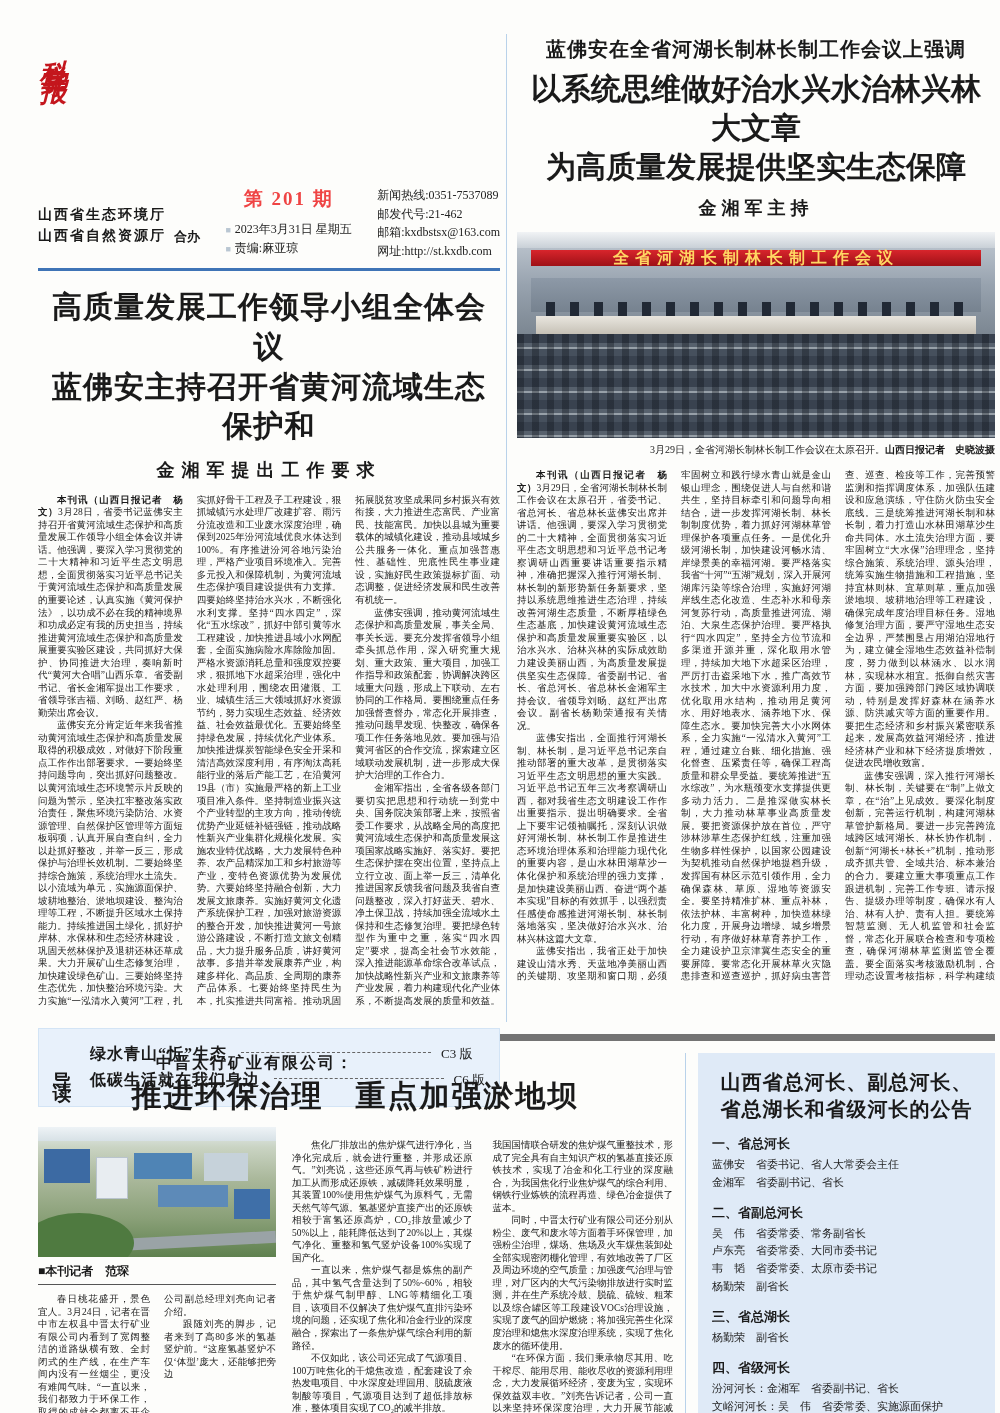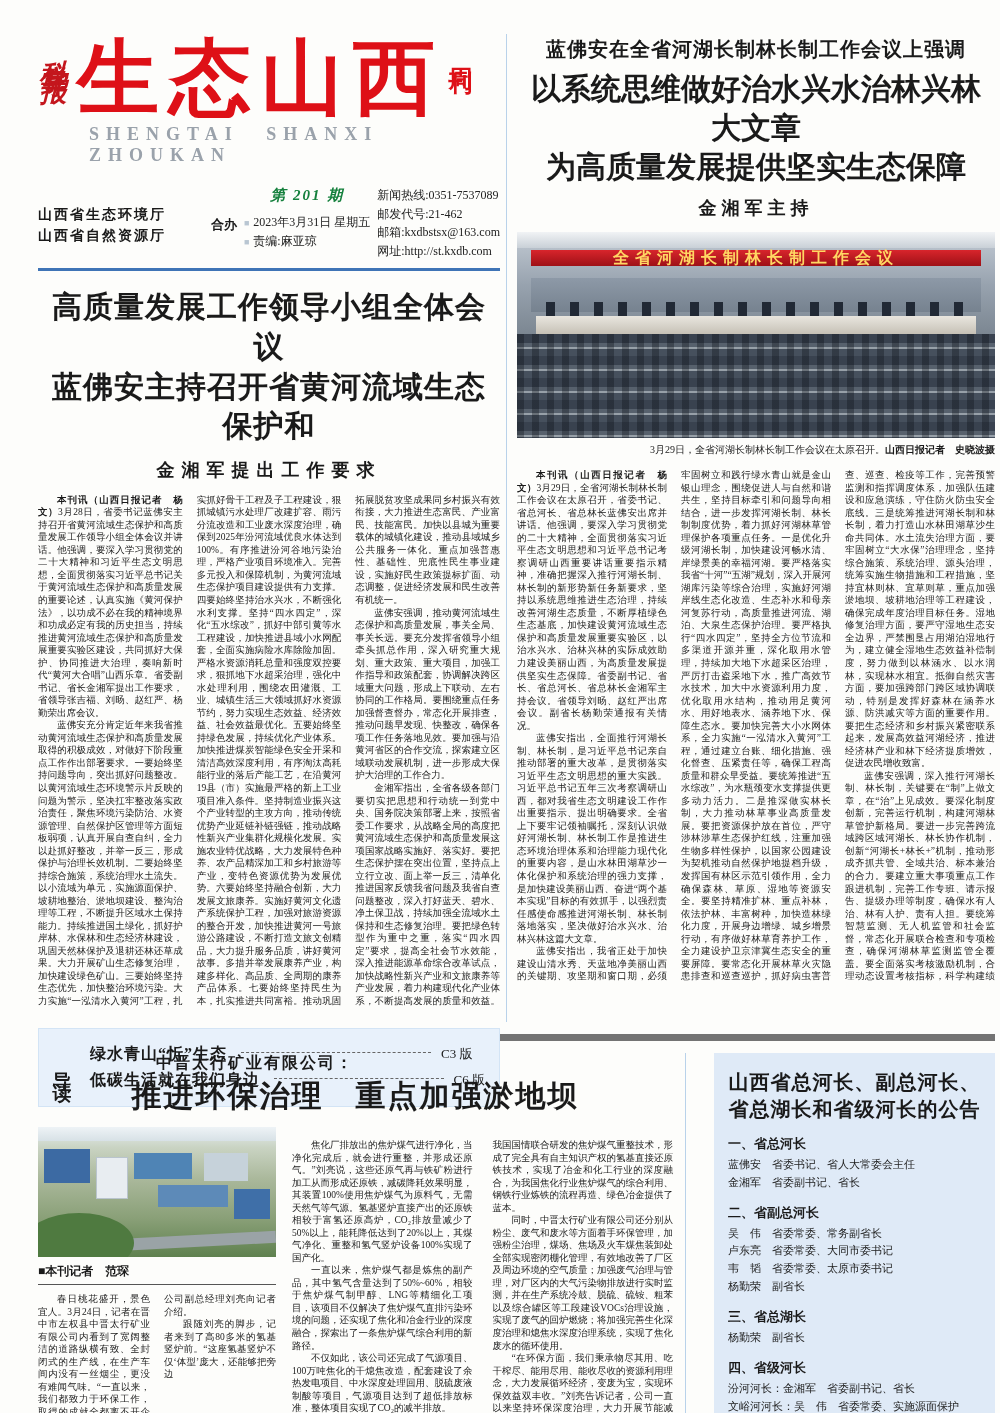--- a/index.html
+++ b/index.html
@@ -19,25 +19,25 @@
              font-style:italic;font-family:"DejaVu Serif",serif;}
   .title-wrap{flex:1;}
   .title-row{display:flex;align-items:flex-start;}
   .paper-title{font-size:82px;font-weight:900;color:#de1017;letter-spacing:10px;line-height:1.05;
                font-family:"DejaVu Serif","Liberation Serif",serif;white-space:nowrap;}
   .weekly{writing-mode:vertical-rl;font-size:24px;font-weight:bold;color:#de1017;line-height:1.1;
           letter-spacing:4px;margin:14px 0 0 2px;}
   .pinyin{font-size:18px;font-weight:bold;color:#9aa2ab;letter-spacing:7px;word-spacing:16px;
           margin:4px 0 0 12px;font-family:"Liberation Serif",serif;}
   .mast-info{display:flex;justify-content:space-between;margin-top:10px;align-items:flex-start;}
-  .orgs{display:flex;align-items:center;padding-top:18px;gap:37px;}
+  .orgs{display:flex;align-items:flex-end;padding-top:18px;}
   .org-lines{font-size:14px;font-weight:bold;line-height:1.5;letter-spacing:2px;}
   .coop{font-size:13px;font-weight:bold;margin-left:8px;}
   .issue-block{text-align:left;}
-  .issue-no{color:#15803d;font-size:15px;font-weight:bold;letter-spacing:2px;text-align:center;margin-bottom:8px;font-style:italic;}
+  .issue-no{color:#ef4444;font-size:19px;font-weight:bold;letter-spacing:2px;text-align:center;margin-bottom:8px;}
   .meta-line{font-size:12px;line-height:1.6;color:#222;}
   .bullet{color:#b9c6d2;font-size:9px;margin-right:4px;}
   .contact{font-size:12px;line-height:1.55;color:#222;}
   .mast-rule{border-bottom:3px solid #3f74b6;margin-top:8px;}
 
   
   .lh-wrap{text-align:center;margin-top:16px;font-family:"Liberation Sans","DejaVu Sans",sans-serif;}
   .lh-line{font-size:30px;font-weight:900;line-height:1.32;letter-spacing:1px;}
   .l-subhead{font-size:18px;font-weight:bold;letter-spacing:7px;margin-top:12px;
              font-family:"Liberation Serif",serif;}
@@ -110,48 +110,41 @@
   .pl-b6{position:absolute;left:196px;top:62px;width:36px;height:30px;background:#3f6fa8;}
   .pl-road{position:absolute;left:0;bottom:8px;right:0;height:12px;background:#9aa3a6;transform:rotate(-3deg);}
   .pl-green{position:absolute;left:-14px;bottom:-16px;width:110px;height:60px;background:#4f7a40;border-radius:50%;}
   .ba-byline{font-size:12px;font-weight:bold;padding:6px 0 4px;border-bottom:1px solid #555;
              font-family:"Liberation Sans",sans-serif;}
   .ba-lefttext{height:168px;margin-top:8px;}
   .ba-rightcol{flex:1;margin-left:16px;}
   .ba-righttext{height:318px;column-gap:20px;}
 
   
-  .ann{flex:1;border-left:1px solid #b9d2ea;margin-left:12px;padding-left:28px;}
+  .ann{flex:1;border-left:1px solid #b9d2ea;margin-left:12px;padding-left:12px;}
   .ann-box{background:#dfeaf7;height:100%;box-sizing:border-box;padding:16px 14px;}
   .ann-title{font-size:20px;font-weight:900;text-align:center;line-height:1.35;letter-spacing:1px;
              font-family:"Liberation Sans","DejaVu Sans",sans-serif;}
   .ann-sec{margin-top:12px;}
   .ann-h{font-size:13px;font-weight:bold;margin-bottom:3px;font-family:"Liberation Sans",sans-serif;}
   .ann-e{font-size:11px;line-height:1.62;color:#222;}
 </style>
 </head>
 <body>
 
 <div class="page">
   <div class="content">
 
     <div class="top-region">
 
       <div class="col-left">
 
         <div>
           <div class="mast-top">
             <div class="logo-vert">科学导报</div>
-            <div class="title-wrap">
-              <div class="title-row">
-                <div class="paper-title">生态山西</div>
-                <div class="weekly">周刊</div>
-              </div>
-              <div class="pinyin">SHENGTAI SHANXI ZHOUKAN</div>
-            </div>
           </div>
 
           <div class="mast-info">
             <div class="orgs">
               <div class="org-lines">
                 <div>山西省生态环境厅</div>
                 <div>山西省自然资源厅</div>
               </div>
               <div class="coop">合办</div>
             </div>

